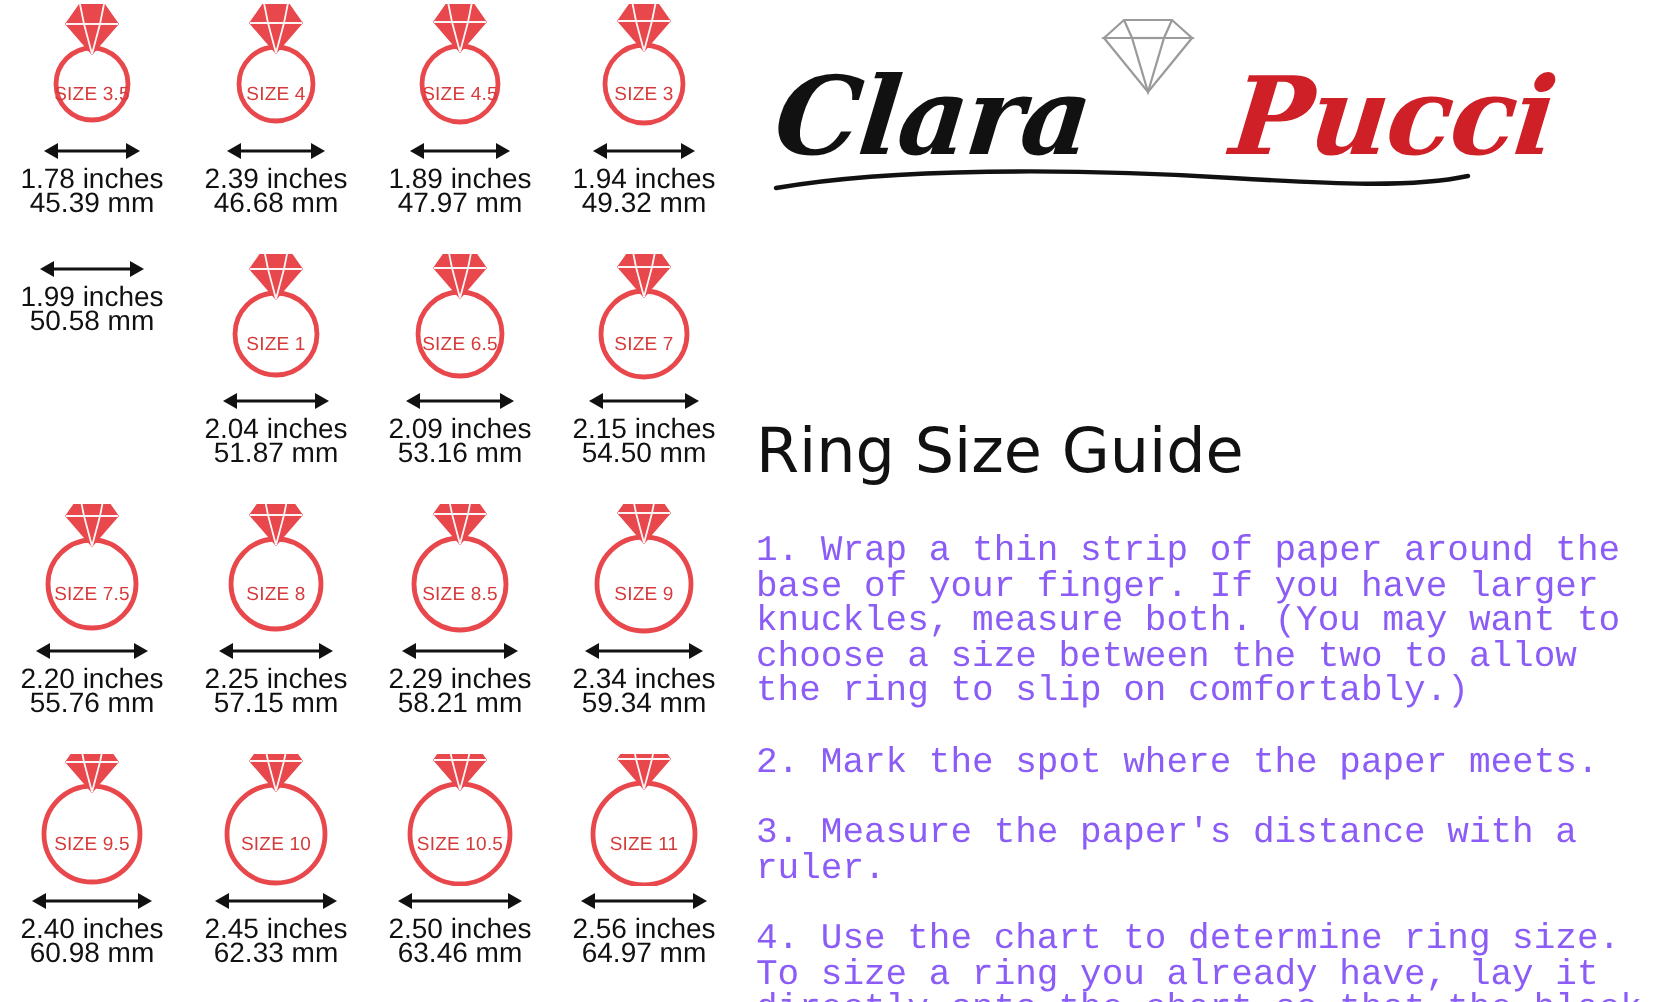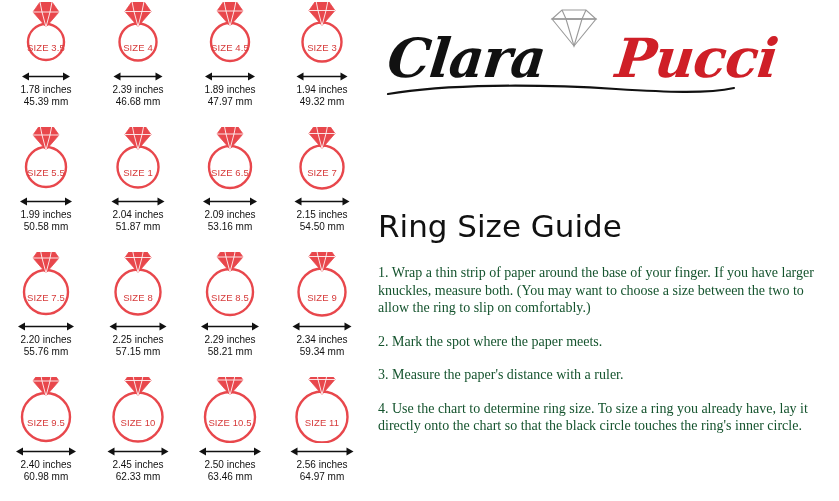--- a/index.html
+++ b/index.html
@@ -58,21 +58,21 @@
     font-family: "Liberation Sans", sans-serif;
   }
   .arrow-row {
     width: 76px;
     height: 13px;
     position: relative;
     margin-top: 1px;
   }
   .measures {
     text-align: center;
-    font-size: 10px;
+    font-size: 14px;
     line-height: 11.5px;
     color: #111;
     margin-top: 2px;
   }
 
   
   #panel {
     position: absolute;
     left: 368px;
     top: 0;
@@ -135,25 +135,25 @@
     color: #111111;
     font-family: "DejaVu Sans", sans-serif;
   }
   .steps {
     position: absolute;
     left: 10px;
     top: 250px;
     width: 450px;
   }
   .step {
-    font-size: 14px;
+    font-size: 18px;
     line-height: 17.5px;
-    color: #14532d;
+    color: #8b5cf6;
     margin-bottom: 16px;
-    font-family: Liberation Serif, serif;
+    font-family: Liberation Mono, monospace;
   }
 </style>
 </head>
 <body>
 
 <div id="chart">
   <div class="ring-grid">
       <div class="ring-cell">
         <div class="ring-art">
           <svg viewBox="0 0 76 66" width="76" height="66" aria-hidden="true">
@@ -256,36 +256,20 @@
             <line x1="17.5" y1="6.5" x2="58.5" y2="6.5" stroke="#111" stroke-width="1.6"></line>
             <polygon points="12.5,6.5 19.5,2.5 19.5,10.5" fill="#111"></polygon>
             <polygon points="63.5,6.5 56.5,2.5 56.5,10.5" fill="#111"></polygon>
           </svg></div>
         <div class="measures">
           <div>1.94 inches</div>
           <div>49.32 mm</div>
         </div>
       </div>
       <div class="ring-cell">
-        <div class="ring-art">
-          <svg viewBox="0 0 76 66" width="76" height="66" aria-hidden="true">
-            <circle cx="38" cy="40" r="20" fill="none" stroke="#e8474c" stroke-width="2.4"></circle>
-            <g fill="#e8474c" stroke="#e8474c" stroke-width="0.8" stroke-linejoin="round">
-              <path d="M25 8 L32 -2 L44 -2 L51 8 L38 23 Z"></path>
-            </g>
-            <g stroke="#ffffff" stroke-width="0.9" fill="none" opacity="0.95">
-              <path d="M25 8 L51 8"></path>
-              <path d="M32 -2 L34 8"></path>
-              <path d="M44 -2 L42 8"></path>
-              <path d="M34 8 L38 23"></path>
-              <path d="M42 8 L38 23"></path>
-            </g>
-          </svg>
-          <div class="size-label">SIZE 5.5</div>
-        </div>
         <div class="arrow-row"><svg viewBox="0 0 76 13" width="76" height="13" aria-hidden="true">
             <line x1="17" y1="6.5" x2="59" y2="6.5" stroke="#111" stroke-width="1.6"></line>
             <polygon points="12,6.5 19,2.5 19,10.5" fill="#111"></polygon>
             <polygon points="64,6.5 57,2.5 57,10.5" fill="#111"></polygon>
           </svg></div>
         <div class="measures">
           <div>1.99 inches</div>
           <div>50.58 mm</div>
         </div>
       </div>

